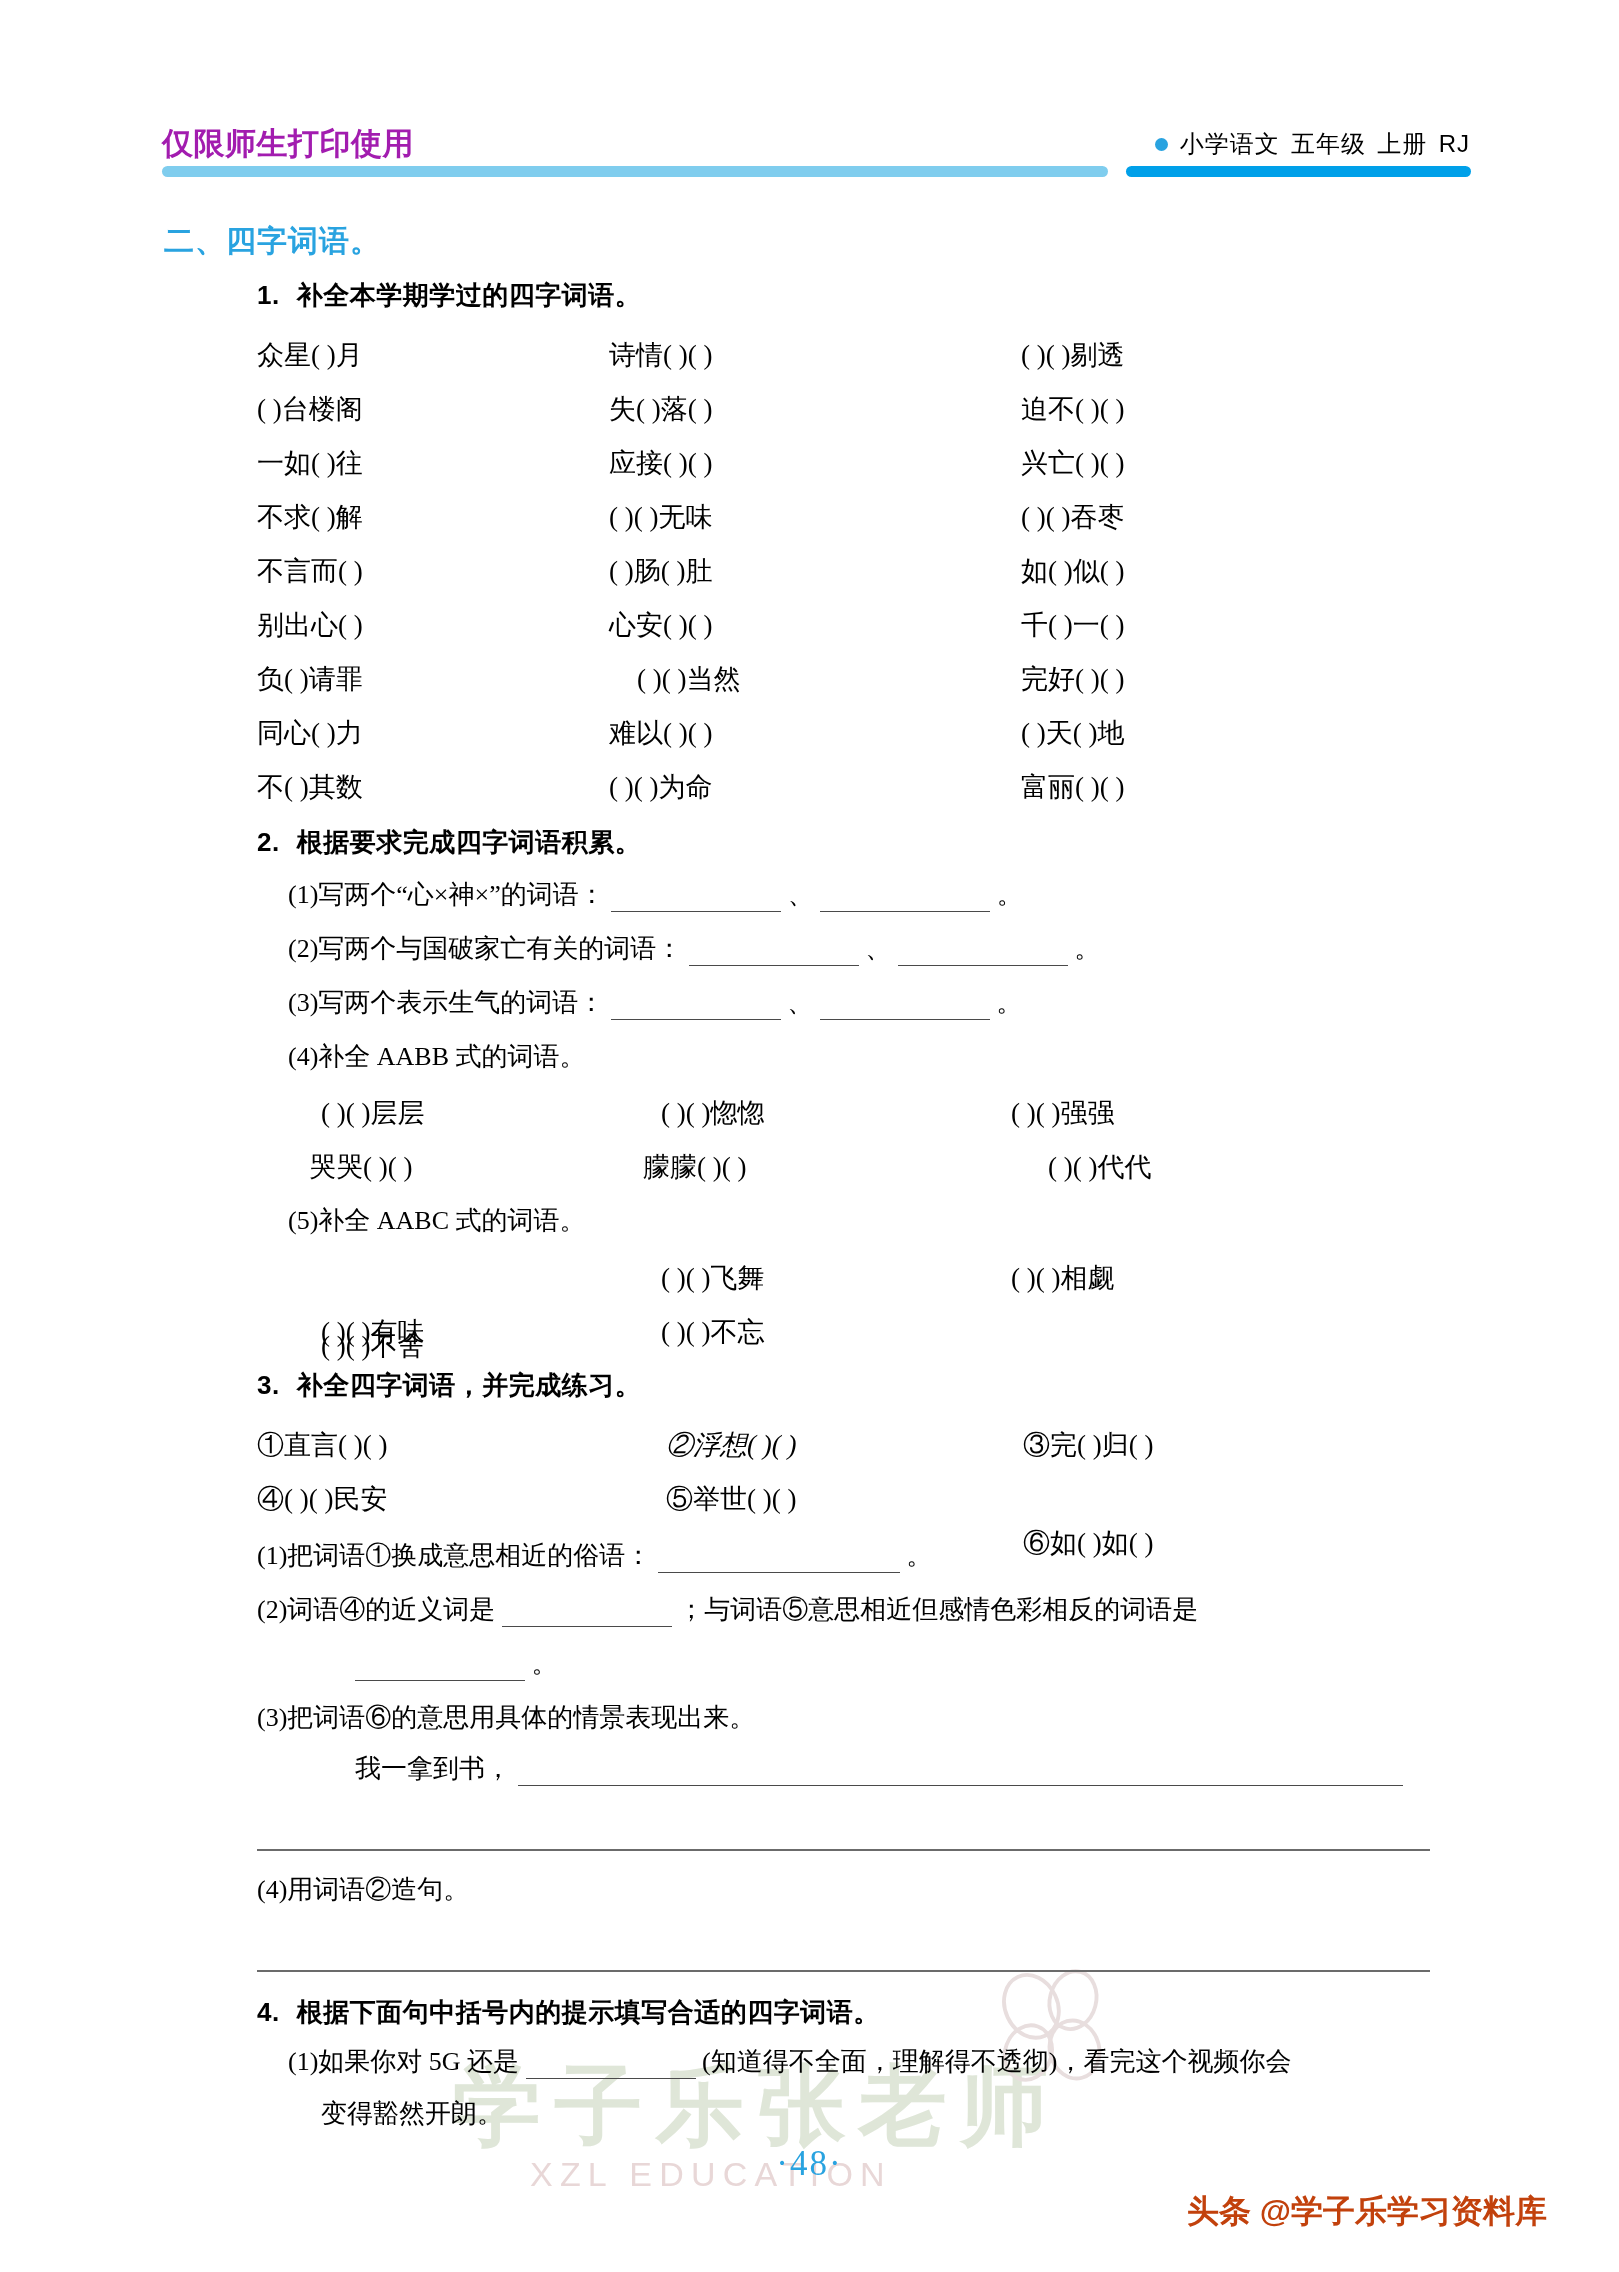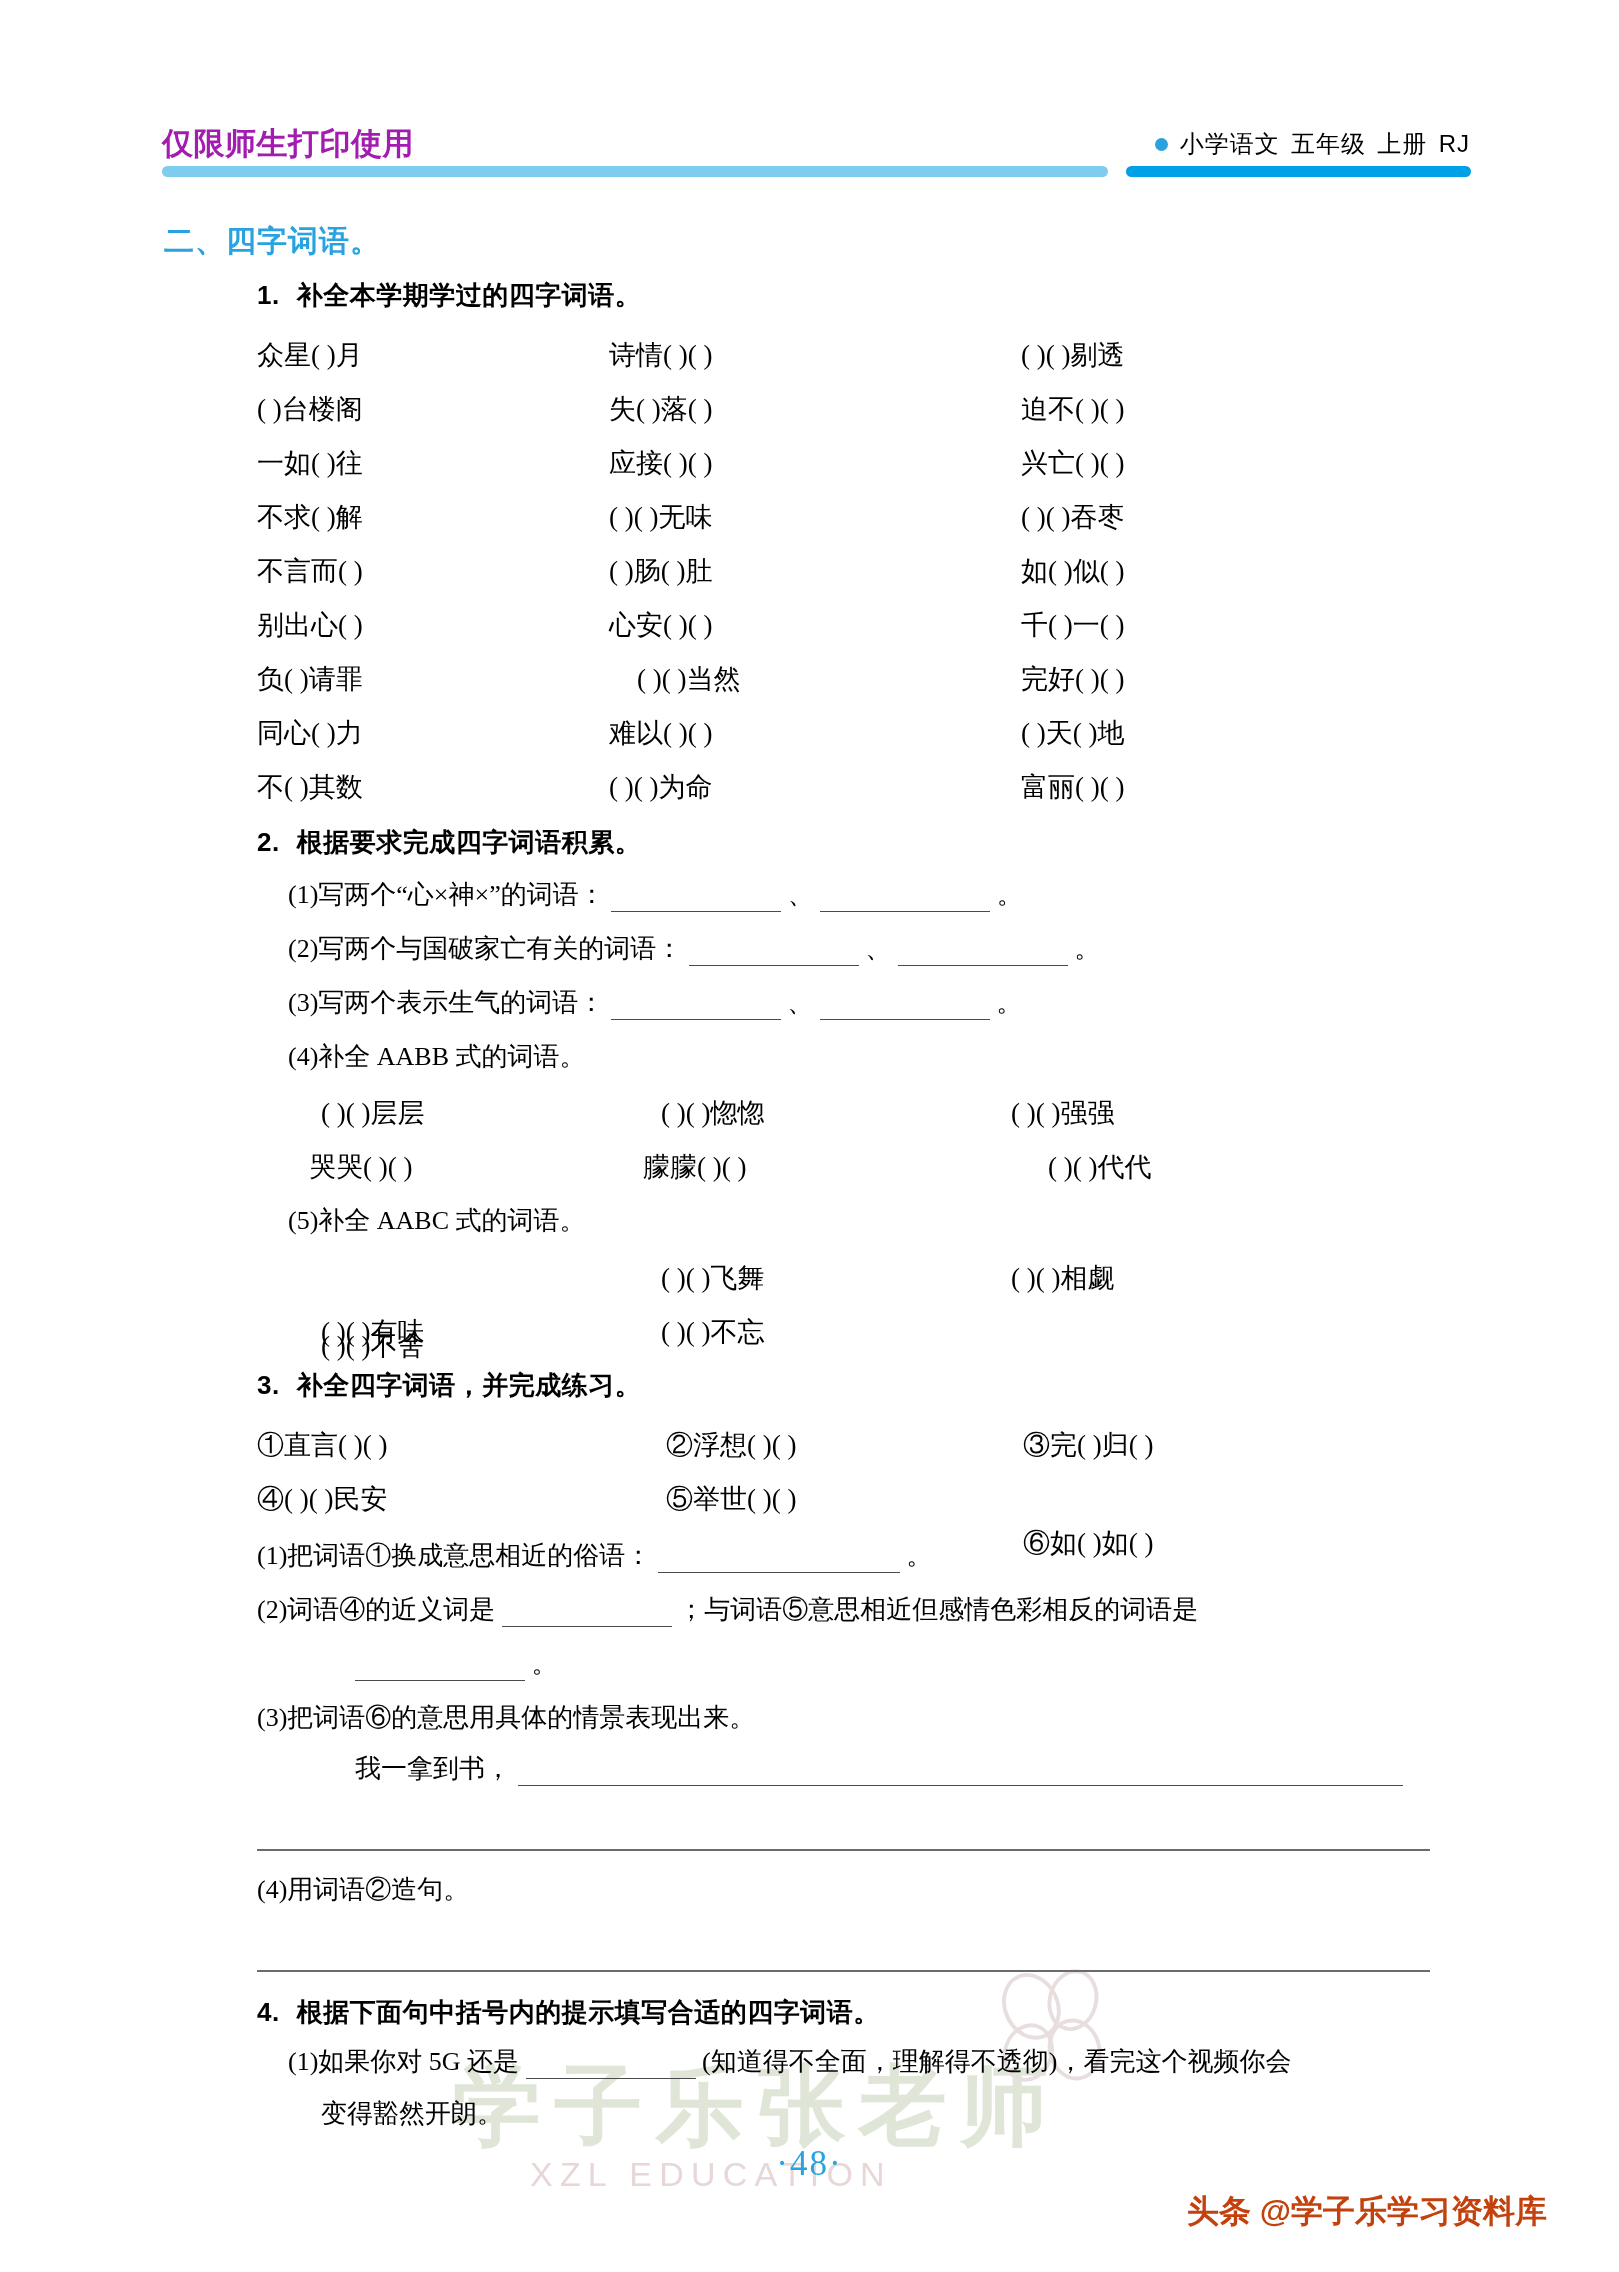--- a/index.html
+++ b/index.html
@@ -293,21 +293,21 @@
 
 <div class="idiom" style="left:321px; top:1314px;">(        )(        )有味</div>
 <div class="idiom" style="left:661px; top:1314px;">(        )(        )不忘</div>
 
 <div class="q-head" style="left:257px; top:1368px;">
   <span>3.</span>
   <span style="margin-left:9.3px;">补全四字词语，并完成练习。</span>
 </div>
 
 <div class="idiom" style="left:257px; top:1427px;">①直言(        )(        )</div>
-<div class="idiom" style="left:666px; top:1427px;">②浮想(        )(        )</div>
+<div class="idiom" style="left:666px; top:1427px;font-style:italic;">②浮想(        )(        )</div>
 <div class="idiom" style="left:1023px; top:1427px;">③完(        )归(        )</div>
 
 <div class="idiom" style="left:257px; top:1481px;">④(        )(        )民安</div>
 <div class="idiom" style="left:666px; top:1481px;">⑤举世(        )(        )</div>
 <div class="idiom" style="left:1023px; top:1525px;">⑥如(        )如(        )</div>
 
 <div class="sub-q" style="left:257px; top:1538px;">
   <span>(1)把词语①换成意思相近的俗语：</span>
   <span class="blank" style="width:242px;"></span>
   <span>。</span>

